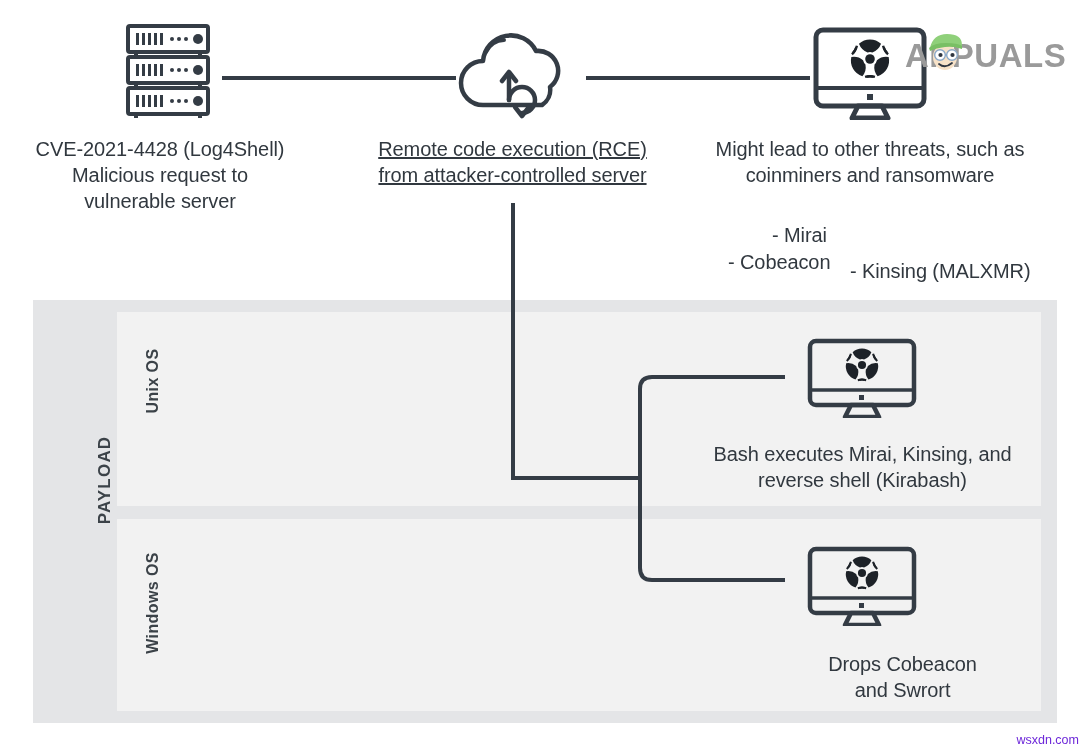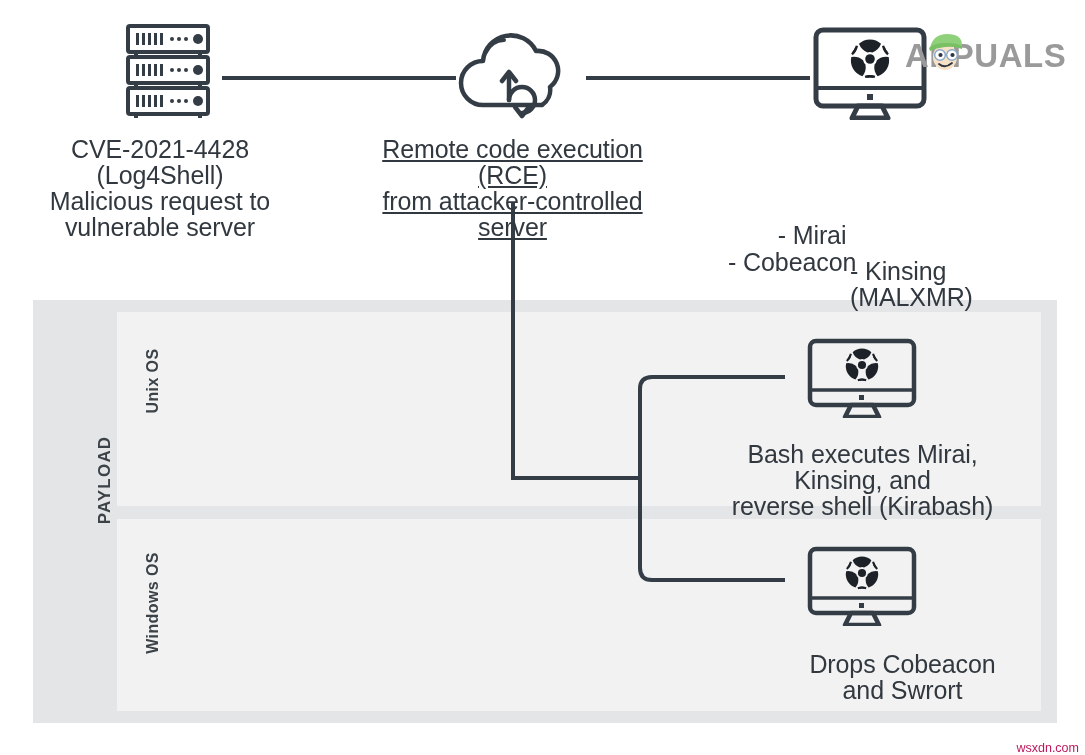--- a/index.html
+++ b/index.html
@@ -17,21 +17,21 @@
   
   svg.lines{position:absolute;left:0;top:0;width:1085px;height:755px;pointer-events:none;}
 
   
   .node{position:absolute;}
 
   
   .caption{
     position:absolute;
     text-align:center;
-    font-size:25px;
+    font-size:20px;
     line-height:26px;
     color:#31383f;
     letter-spacing:-0.1px;
     white-space:pre-line;
   }
 
   
   #payload-box{
     position:absolute;
     left:33px;top:300px;width:1024px;height:423px;
@@ -79,22 +79,22 @@
   #appuals-logo .word{
     position:absolute;left:0;top:4px;
     font-size:33px;font-weight:bold;letter-spacing:0.5px;
     color:#9a9a9a;
     font-family:"Liberation Sans", sans-serif;
   }
   #appuals-face{position:absolute;left:19px;top:-2px;width:42px;height:44px;}
 
   
   #watermark{
-    position:absolute;right:6px;bottom:0;
-    font-size:12.5px;color:#be185d;
+    position:absolute;right:6px;bottom:8px;
+    font-size:12.5px;color:#6d28d9;
     font-family:"Liberation Sans", sans-serif;
   }
 </style>
 </head>
 <body>
 
 <div class="stage">
 
   <div id="payload-box">
     <div class="payload-label">PAYLOAD</div>
@@ -207,23 +207,25 @@
                    A17.5,17.5 0 0 0 -12,-16.5 A15.5,15.5 0 0 0 -2.6,-7.2 Z"></path>
           <path d="M-14.2,-14.4 A17,17 0 0 1 -18.3,-6.6" stroke="#1d2228" stroke-width="2.6" fill="none"></path>
           <path d="M14.2,-14.4 A17,17 0 0 0 18.3,-6.6" stroke="#1d2228" stroke-width="2.6" fill="none"></path>
         </g>
         <use href="#biohazard-blade" transform="rotate(120)"></use>
         <use href="#biohazard-blade" transform="rotate(240)"></use>
       </g>
     </svg>
   </div>
 
-
-
-  <div class="caption" style="left:752px;top:222px;width:120px;text-align:center;">- Mirai</div>
+  <div class="caption" style="left:710px;top:136px;width:320px;">Might lead to other threats, such as
+coinminers and ransomware</div>
+
+
+  <div class="caption" style="left:772px;top:222px;width:120px;text-align:left;">- Mirai</div>
   <div class="caption" style="left:850px;top:222px;width:200px;text-align:left;margin-top:36px;">- Kinsing (MALXMR)</div>
   <div class="caption" style="left:728px;top:249px;width:130px;text-align:left;">- Cobeacon</div>
 
   <div class="node" style="left:807px;top:338px;width:110px;height:80px;">
     <svg viewBox="0 0 110 80" width="110" height="80" xmlns="http://www.w3.org/2000/svg">
       <g fill="none" stroke="#343c45" stroke-width="4.5" stroke-linejoin="round">
         <rect x="3" y="3" width="104" height="64" rx="6"></rect>
         <line x1="3" y1="52" x2="107" y2="52" stroke-width="3.5"></line>
         <path d="M38,79 L44,67 L66,67 L72,79 Z" stroke-linecap="round"></path>
       </g>

